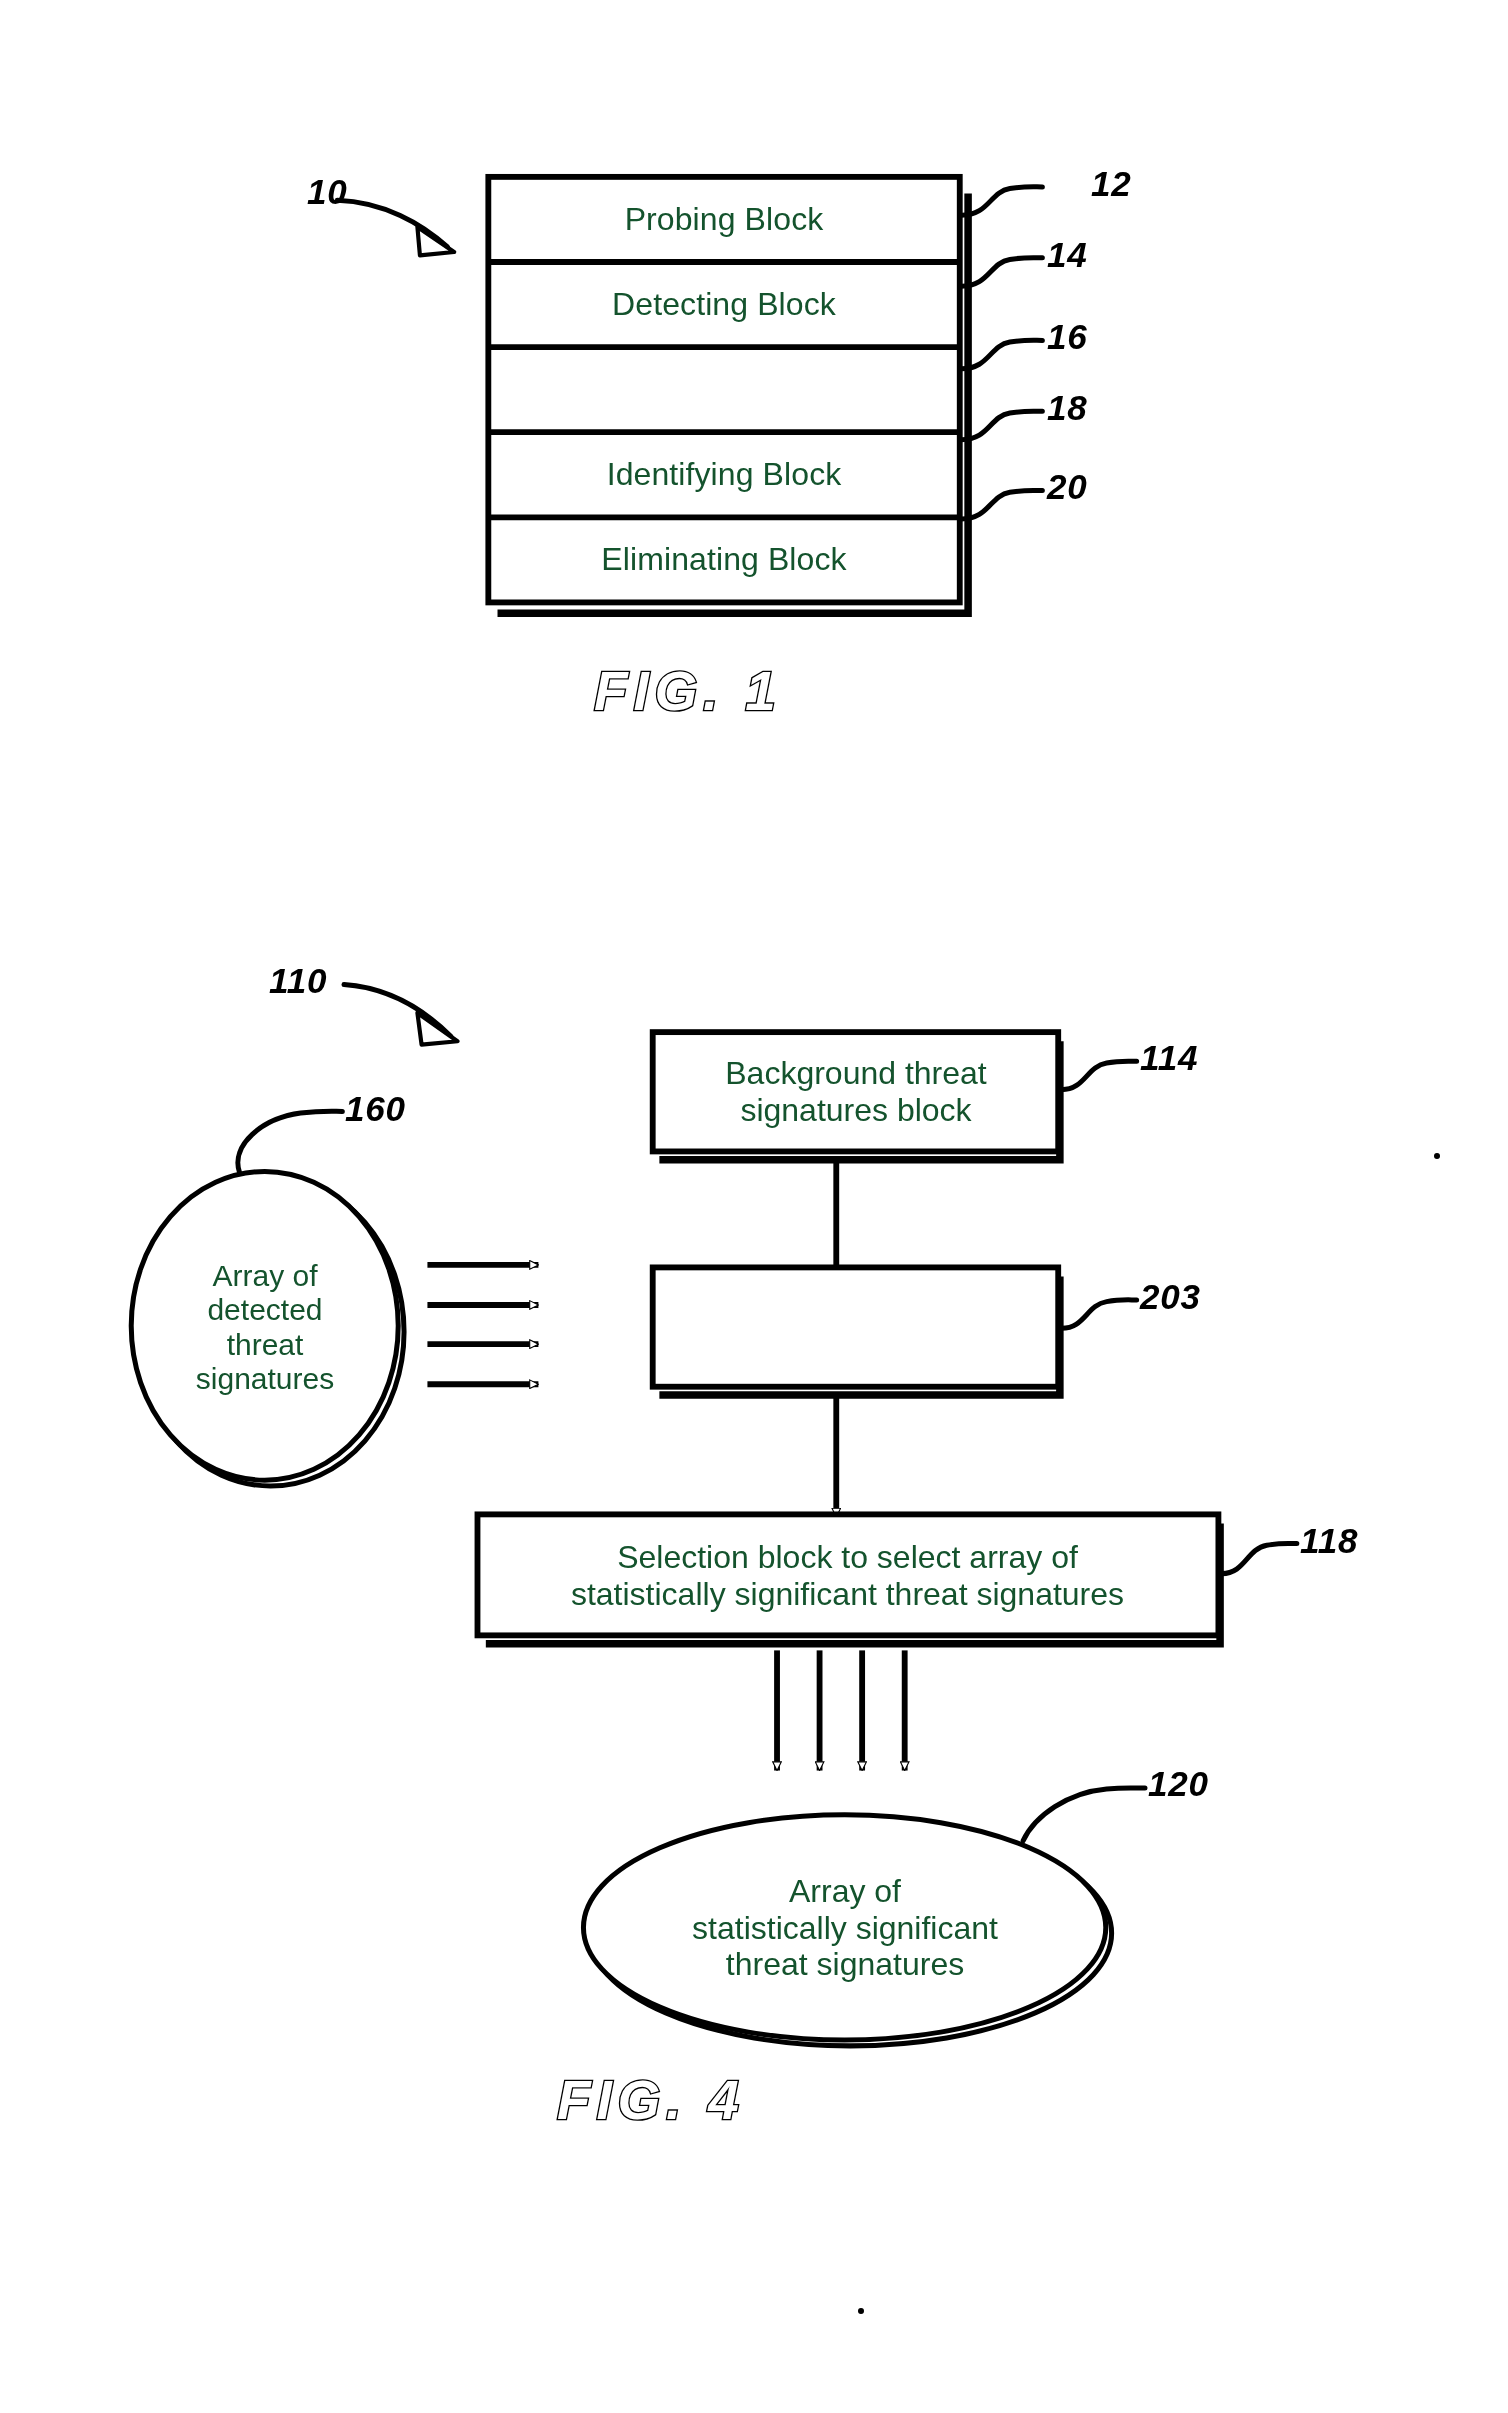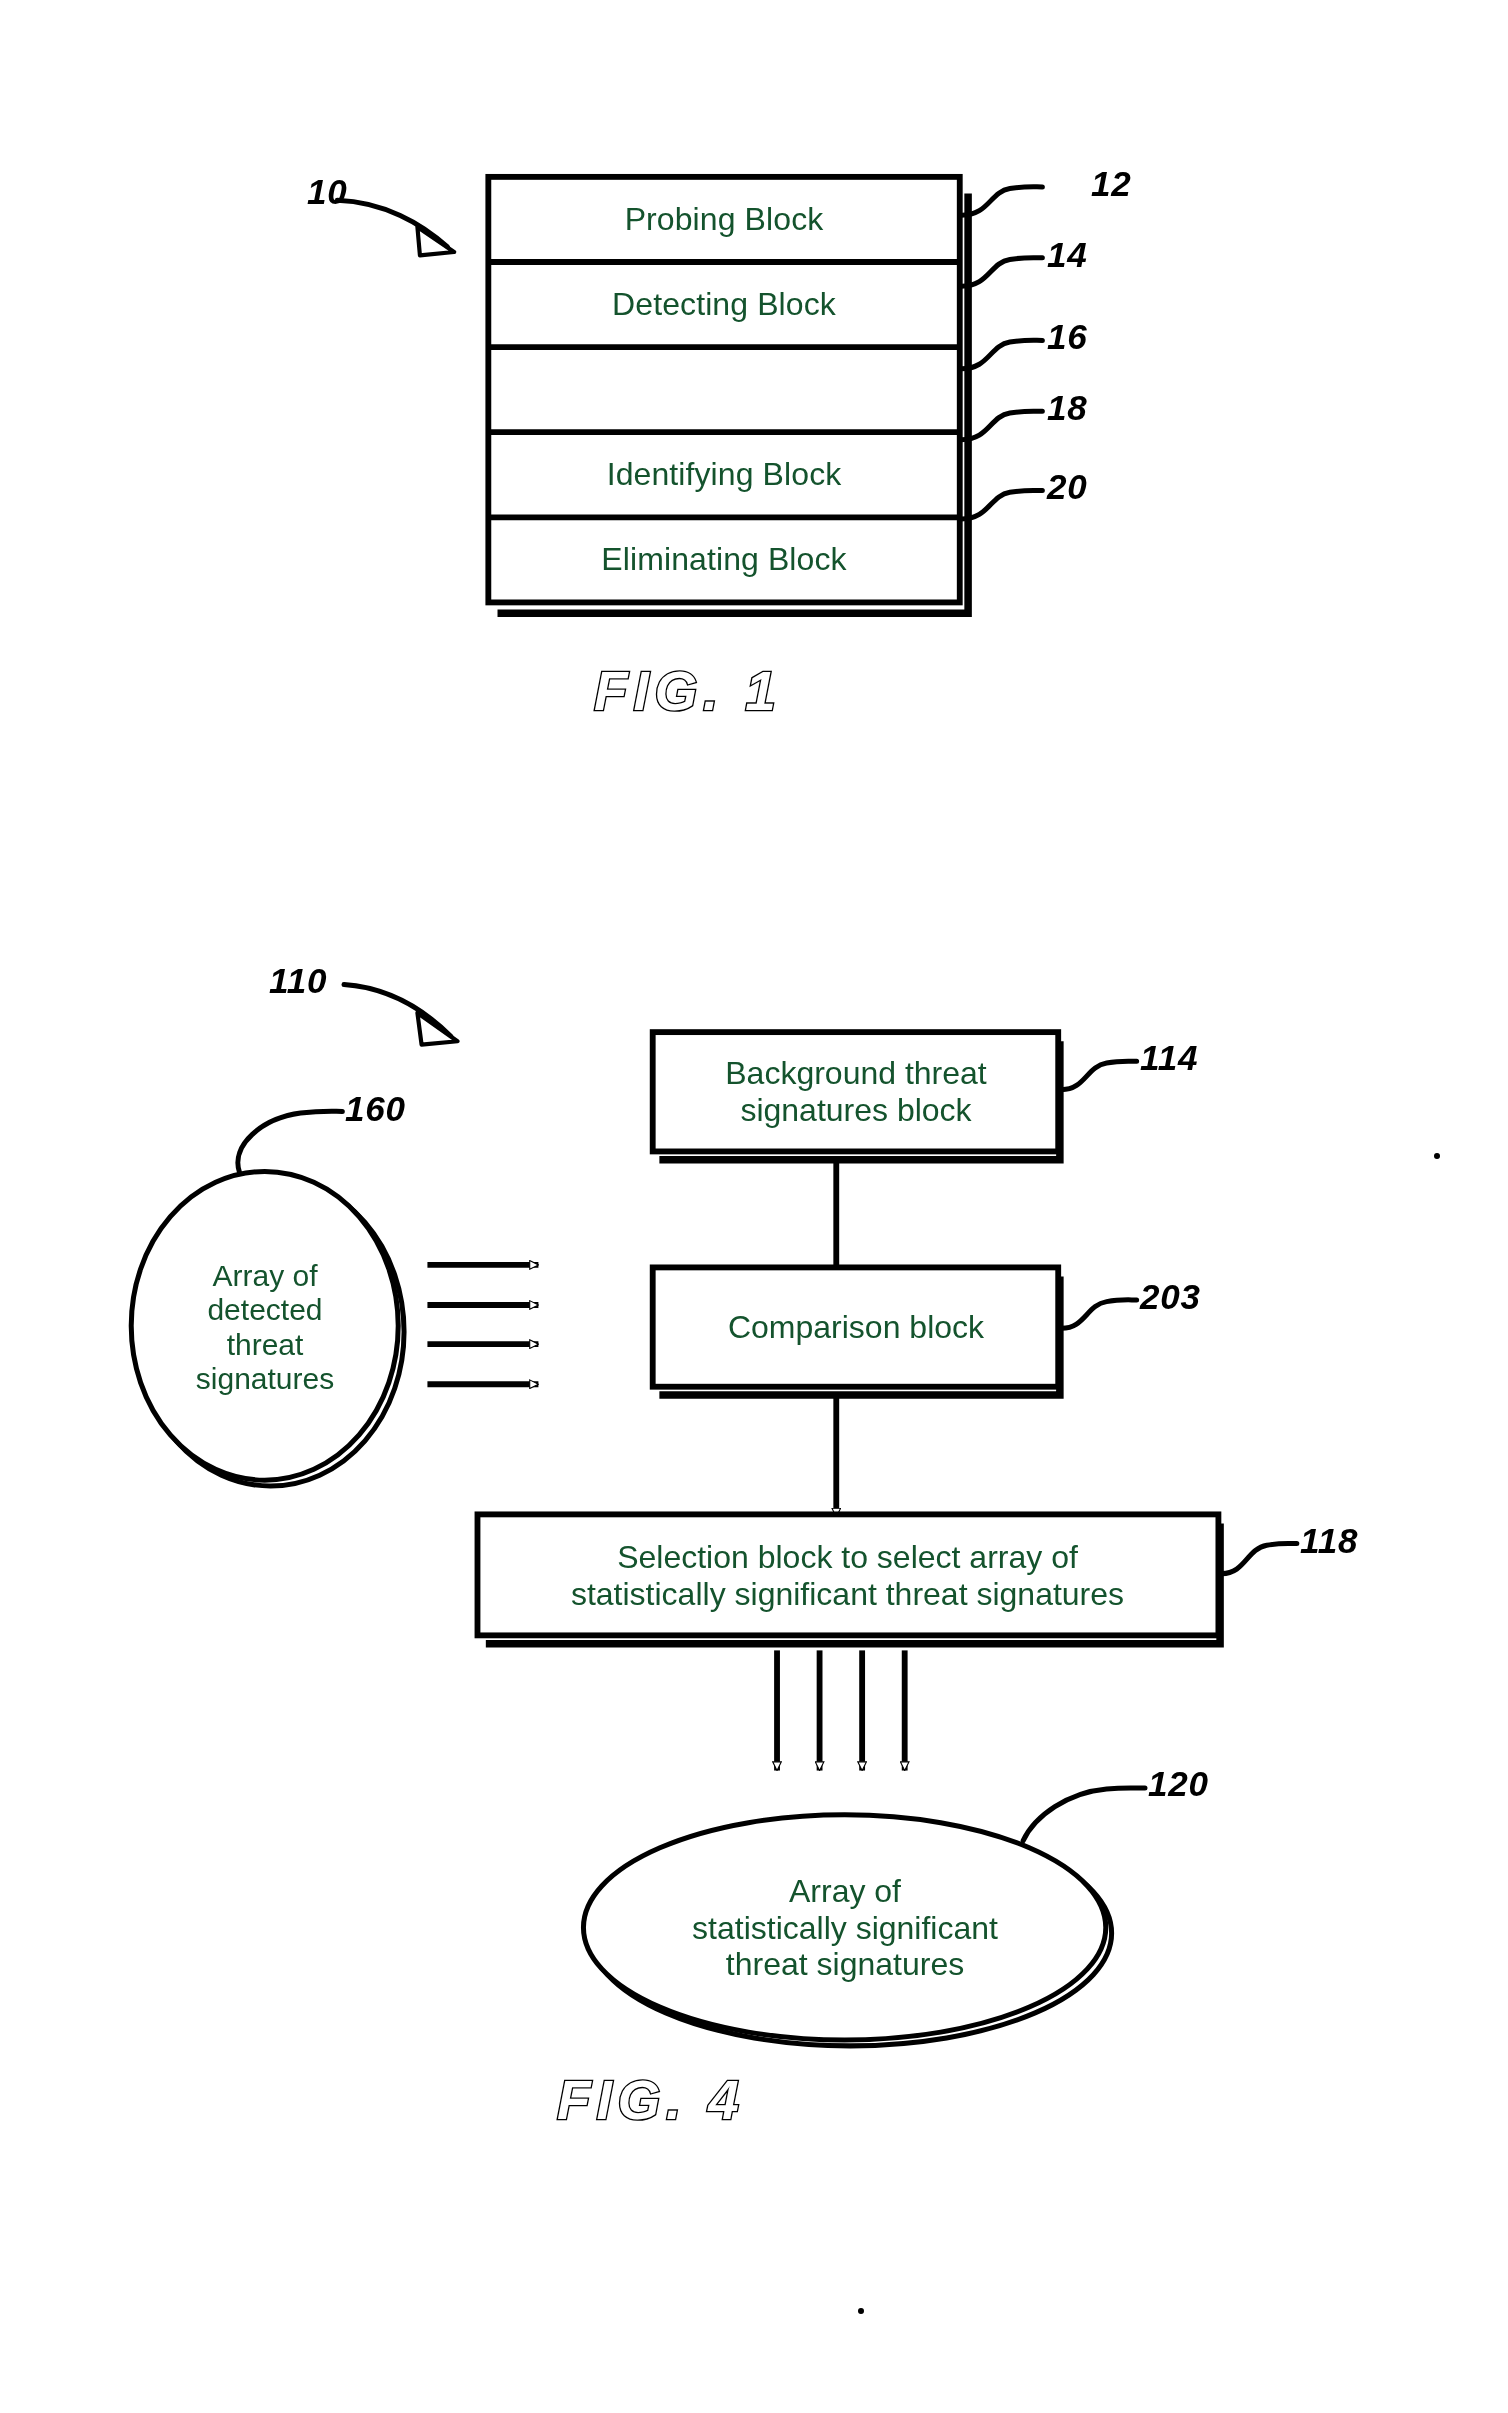--- a/index.html
+++ b/index.html
@@ -223,21 +223,20 @@
 
   <div class="centerbox node-label" style="left:148px; top:1218px; width:234px; height:219px;">Array of
 detected
 threat
 signatures</div>
 
   <div class="centerbox node-label-lg" style="left:653px; top:1032px; width:406px; height:119px;text-align:center;">Background threat
 signatures block</div>
   <div class="refnum" style="left:1140px; top:1038px;">114</div>
 
-  <div class="centerbox node-label-lg" style="left:653px; top:1268px; width:406px; height:119px;">Comparison block</div>
   <div class="refnum" style="left:1140px; top:1277px;">203</div>
 
   <div class="centerbox node-label-lg" style="left:477px; top:1515px; width:741px; height:121px;">Selection block to select array of
 statistically significant threat signatures</div>
   <div class="refnum" style="left:1300px; top:1521px;">118</div>
 
   <div class="centerbox node-label-lg" style="left:597px; top:1851px; width:496px; height:154px;">Array of
 statistically significant
 threat signatures</div>
   <div class="refnum" style="left:1148px; top:1764px;">120</div>

